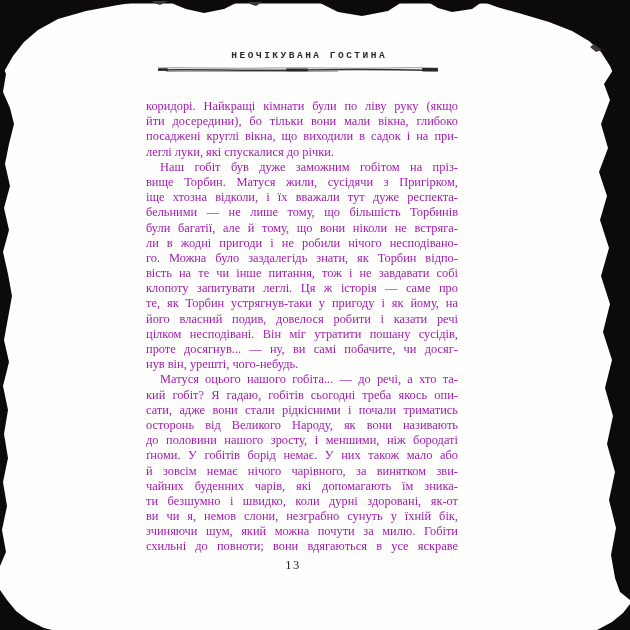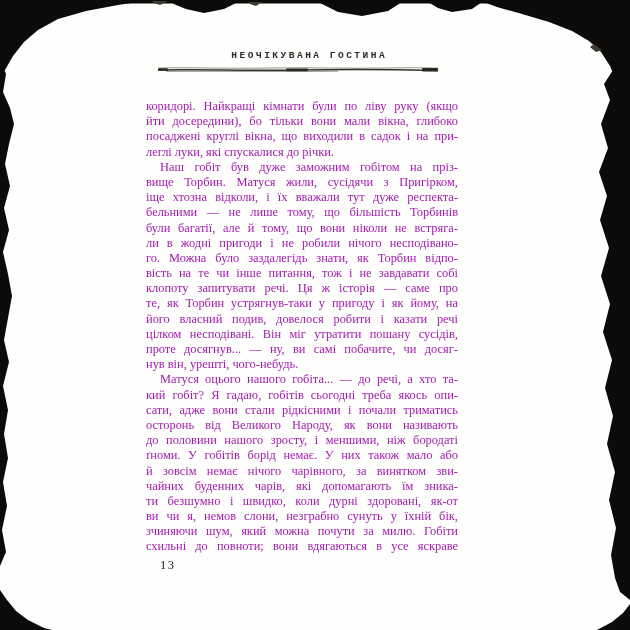--- a/index.html
+++ b/index.html
@@ -21,22 +21,22 @@
   }
   .rule{position:absolute;left:158px;top:65px;width:280px;height:9px;}
   .bodytext{
     position:absolute;left:146px;top:83px;width:312px;
     font-size:12.4px;line-height:15.2px;color:#a21caf;margin-top:16px;
   }
   .line{display:flex;justify-content:space-between;height:15.2px;overflow:visible;}
   .line.ind{padding-left:14px;}
   .line.end{display:block;white-space:pre;}
   .folio{
-    position:absolute;left:160px;top:558px;width:296px;
-    text-align:left;font-size:12.5px;letter-spacing:1.5px;
+    position:absolute;left:145px;top:558px;width:296px;
+    text-align:center;font-size:12.5px;letter-spacing:1.5px;
     color:#232120;line-height:15px;
   }
 </style>
 </head>
 <body>
 
 <div class="stage">
 
   <svg class="grunge" viewBox="0 0 630 630" aria-hidden="true">
     <g fill="#0c0b09" stroke="none">
@@ -185,21 +185,21 @@
         <span>питання,</span>
         <span>тож</span>
         <span>і</span>
         <span>не</span>
         <span>завдавати</span>
         <span>собі</span>
       </div>
       <div class="line">
         <span>клопоту</span>
         <span>запитувати</span>
-        <span>речі.</span>
+        <span>леглі.</span>
         <span>Ця</span>
         <span>ж</span>
         <span>історія</span>
         <span>—</span>
         <span>саме</span>
         <span>про</span>
       </div>
       <div class="line">
         <span>те,</span>
         <span>як</span>

